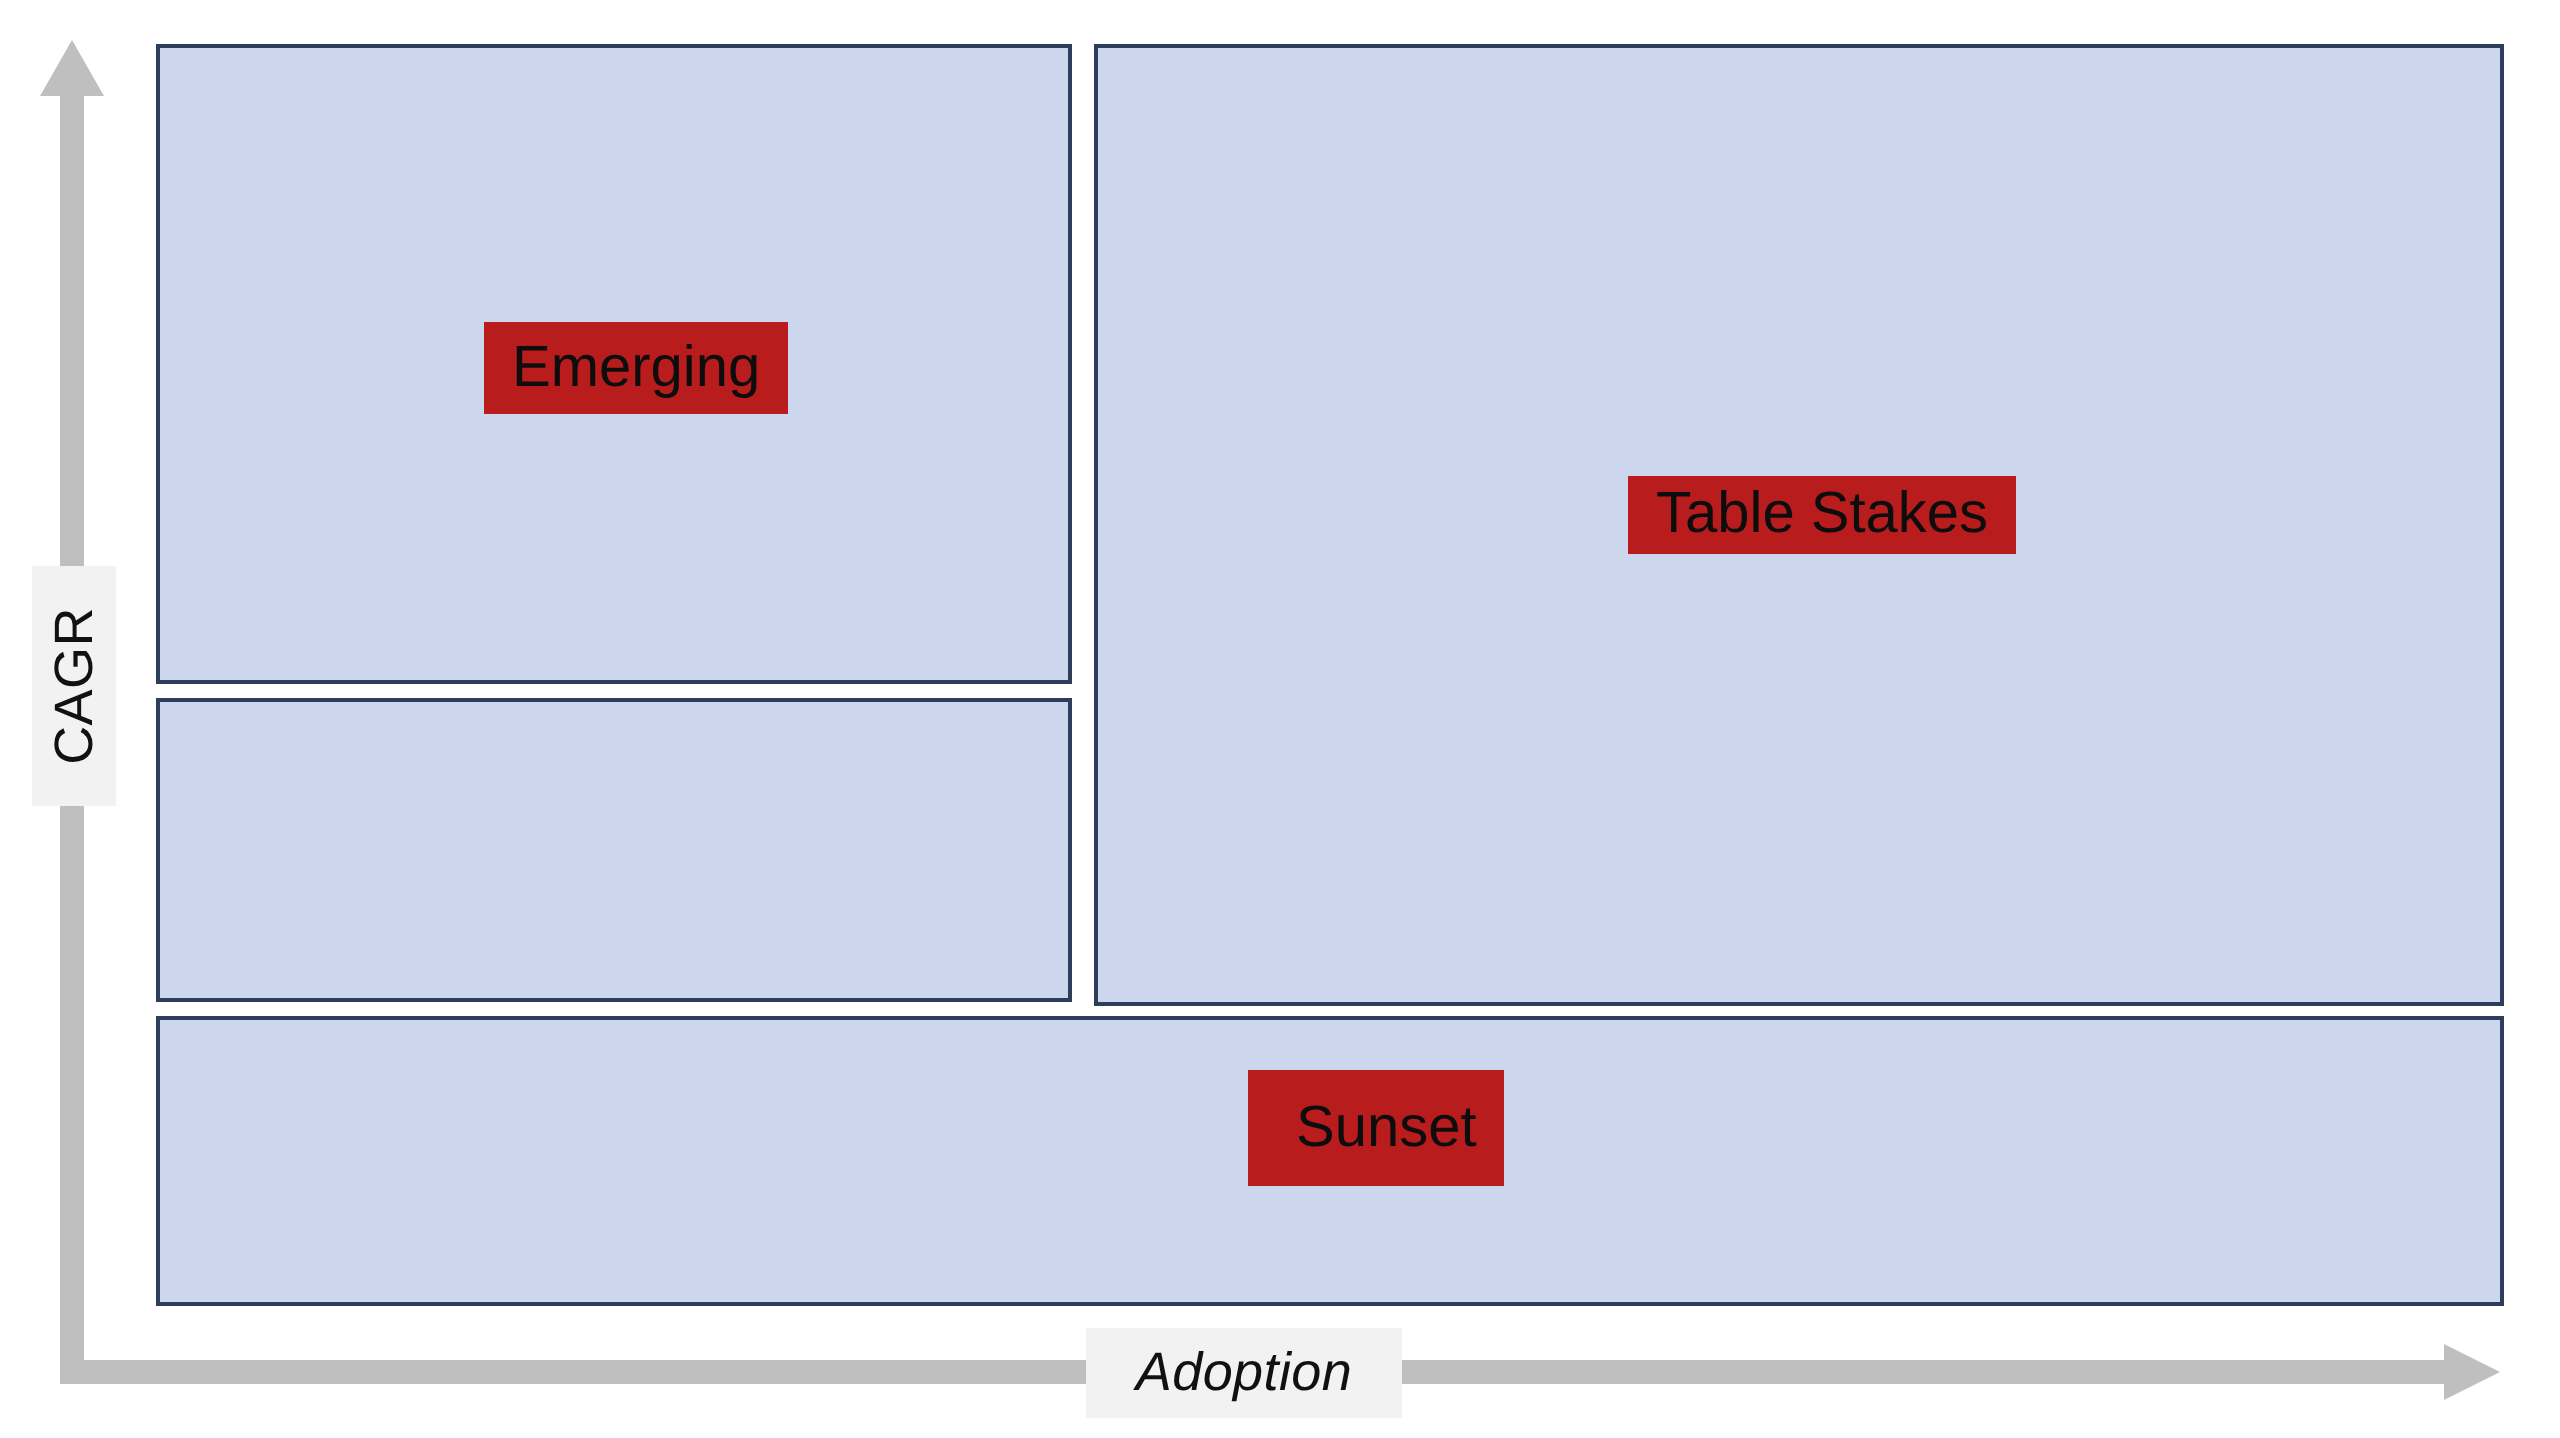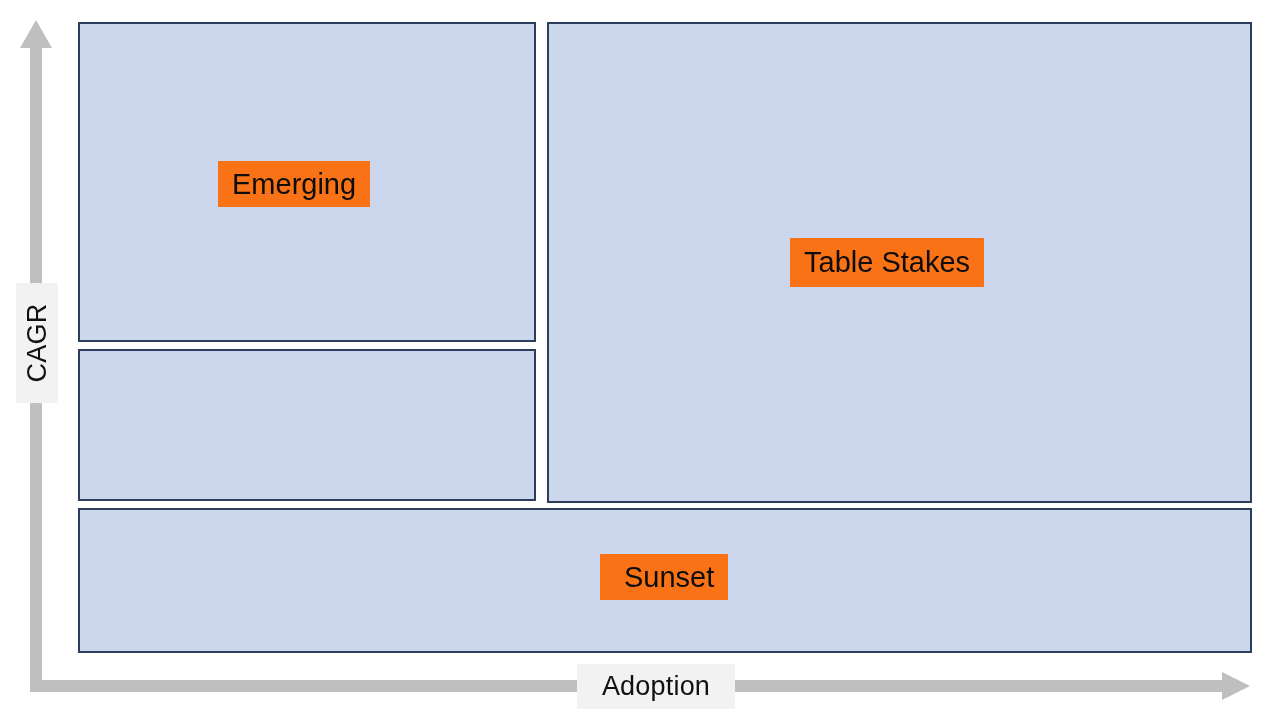--- a/index.html
+++ b/index.html
@@ -74,56 +74,58 @@
   }
   #y-axis-label {
     left: -23px;
     top: 322px;
     width: 120px;
     height: 42px;
     transform: rotate(-90deg);
     transform-origin: center center;
   }
   #x-axis-label {
-    left: 577px;
+    left: 543px;
     top: 664px;
     width: 158px;
     height: 45px;
+    font-style: italic;
   }
 
   
   .quad {
     position: absolute;
     background: #ccd7ee;
     border: 2px solid #2d3e5c;
     box-sizing: border-box;
   }
   #quad-emerging   { left: 78px;  top: 22px;  width: 458px;  height: 320px; }
   #quad-cusp       { left: 78px;  top: 349px; width: 458px;  height: 152px; }
   #quad-tablestakes{ left: 547px; top: 22px;  width: 705px;  height: 481px; }
   #quad-sunset     { left: 78px;  top: 508px; width: 1174px; height: 145px; }
 
   
   .chip {
     position: absolute;
-    background: #f97316;
+    background: #b91c1c;
     color: #0d0d0d;
     font-size: 29px;
     line-height: 1;
     display: flex;
     align-items: center;
     justify-content: center;
     white-space: nowrap;
     padding: 0 14px;
     box-sizing: border-box;
+    margin-left: 24px;
   }
   #chip-emerging    { left: 218px; top: 161px; height: 46px; }
   #chip-cusp        { left: 195px; top: 405px; height: 47px; }
-  #chip-tablestakes { left: 790px; top: 238px; height: 49px; }
-  #chip-sunset      { left: 600px; top: 554px; height: 46px; padding-left: 24px; }
+  #chip-tablestakes { left: 790px; top: 238px; height: 39px; }
+  #chip-sunset      { left: 600px; top: 535px; height: 58px; padding-left: 24px; }
 </style>
 </head>
 <body>
 
 <div id="canvas">
 
   <div class="axis-line" id="y-axis-shaft"></div>
   <div id="y-axis-head"></div>
   <div class="axis-label" id="y-axis-label">CAGR</div>
 

